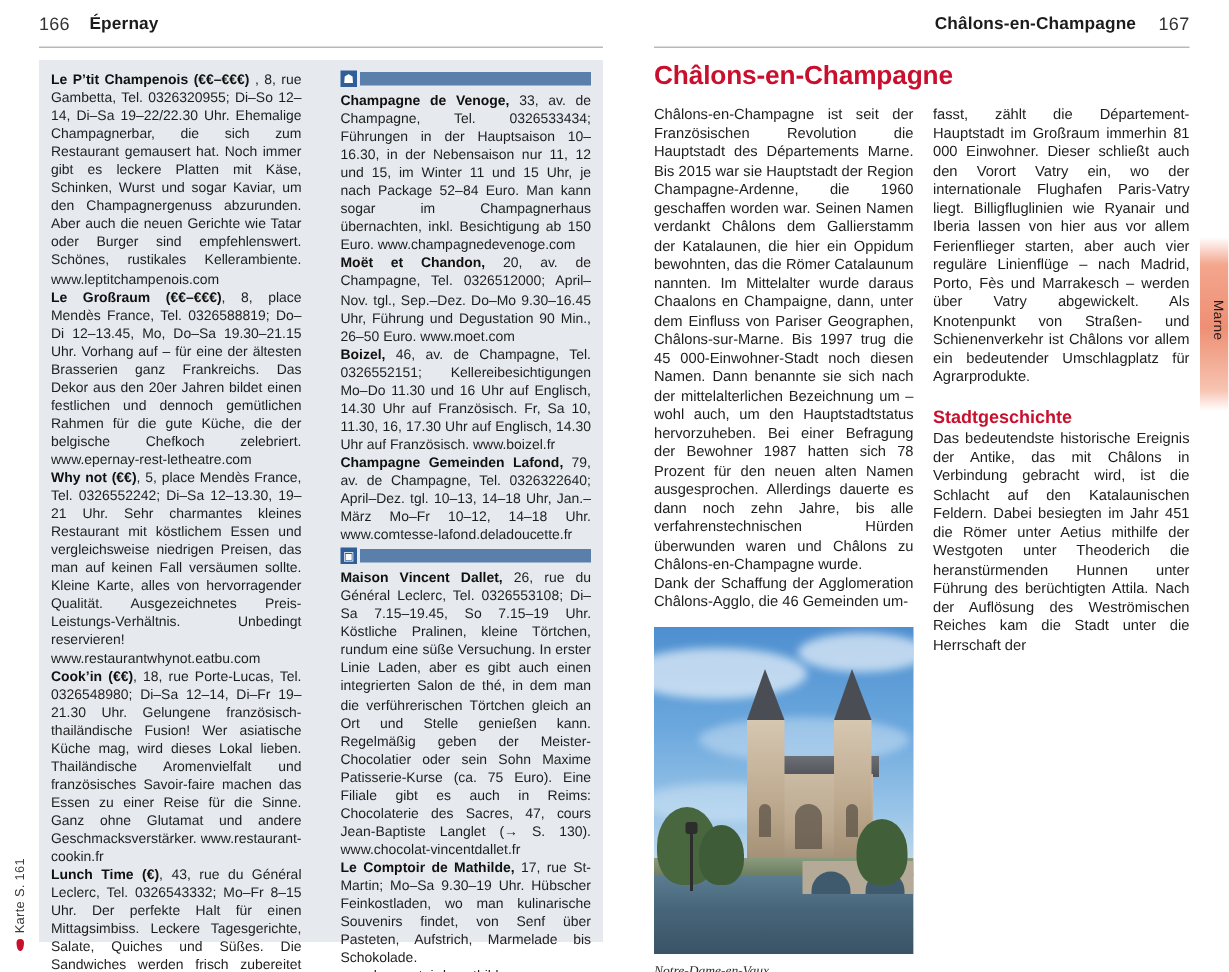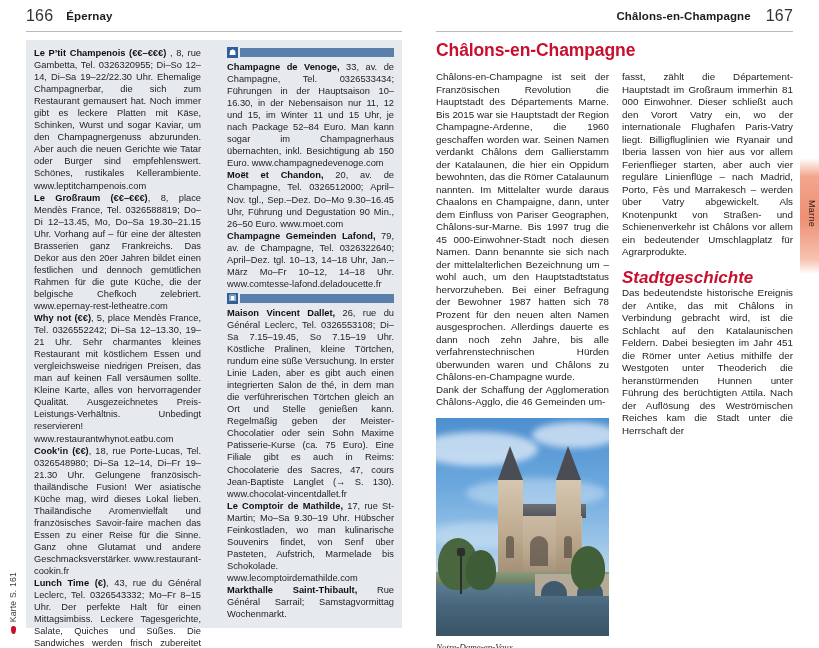--- a/index.html
+++ b/index.html
@@ -32,21 +32,21 @@
     display: flex;
     align-items: center;
     font-size: 11.5px;
     color: #2a2a2a;
     border-bottom: 1px solid #b9b9b9;
     margin-bottom: 8px;
   }
   .runhead.left  { justify-content: flex-start; gap: 13px; }
   .runhead.right { justify-content: flex-end;   gap: 15px; }
   .folio {
-    font-size: 16px;
+    font-size: 12px;
     color: #333;
     letter-spacing: .2px;
   }
   .runhead-title {
     font-weight: 700;
     font-size: 11.5px;
     color: #1c1c1c;
     letter-spacing: .1px;
   }
 
@@ -161,25 +161,24 @@
   .rcol {
     width: 173px;
     font-size: 9.8px;
     line-height: 12.5px;
     color: #1d1d1d;
     text-align: justify;
     hyphens: auto;
   }
   .rcol p { margin: 0; }
   .subhead {
-    font-size: 17px;
+    font-size: 12px;
     font-weight: 700;
     color: #c8102e;
     margin: 13px 0 3px 0;
-    font-style: italic;
   }
 
   
   .photo-wrap { margin-top: 9px; width: 173px; }
   .photo {
     width: 173px;
     height: 218px;
     position: relative;
     overflow: hidden;
     background: linear-gradient(180deg, #4e8fd0 0%, #6aa7dd 30%, #9cc6e8 58%, #cfe0ea 78%, #b9c8cc 100%);
@@ -325,20 +324,23 @@
           <div class="secbar">
             <span class="pictogram">☗</span>
             <span class="secbar-rule"></span>
           </div>
 
           <p class="entry">
             <b>Champagne de Venoge,</b><span> 33, av. de Champagne, Tel. 0326533434; Führungen in der Hauptsaison 10–16.30, in der Nebensaison nur 11, 12 und 15, im Winter 11 und 15 Uhr, je nach Package 52–84 Euro. Man kann sogar im Champagnerhaus übernachten, inkl. Besichtigung ab 150 Euro. www.champagnedevenoge.com</span>
           </p>
           <p class="entry">
             <b>Moët et Chandon,</b><span> 20, av. de Champagne, Tel. 0326512000; April–Nov. tgl., Sep.–Dez. Do–Mo 9.30–16.45 Uhr, Führung und Degustation 90 Min., 26–50 Euro. www.moet.com</span>
+          </p>
+          <p class="entry">
+            <b>Boizel,</b><span> 46, av. de Champagne, Tel. 0326552151; Kellereibesichtigungen Mo–Do 11.30 und 16 Uhr auf Englisch, 14.30 Uhr auf Französisch. Fr, Sa 10, 11.30, 16, 17.30 Uhr auf Englisch, 14.30 Uhr auf Französisch. www.boizel.fr</span>
           </p>
           <p class="entry">
             <b>Champagne Gemeinden Lafond,</b><span> 79, av. de Champagne, Tel. 0326322640; April–Dez. tgl. 10–13, 14–18 Uhr, Jan.–März Mo–Fr 10–12, 14–18 Uhr. www.comtesse-lafond.deladoucette.fr</span>
           </p>
 
           <div class="secbar">
             <span class="pictogram">▣</span>
             <span class="secbar-rule"></span>
           </div>
 

